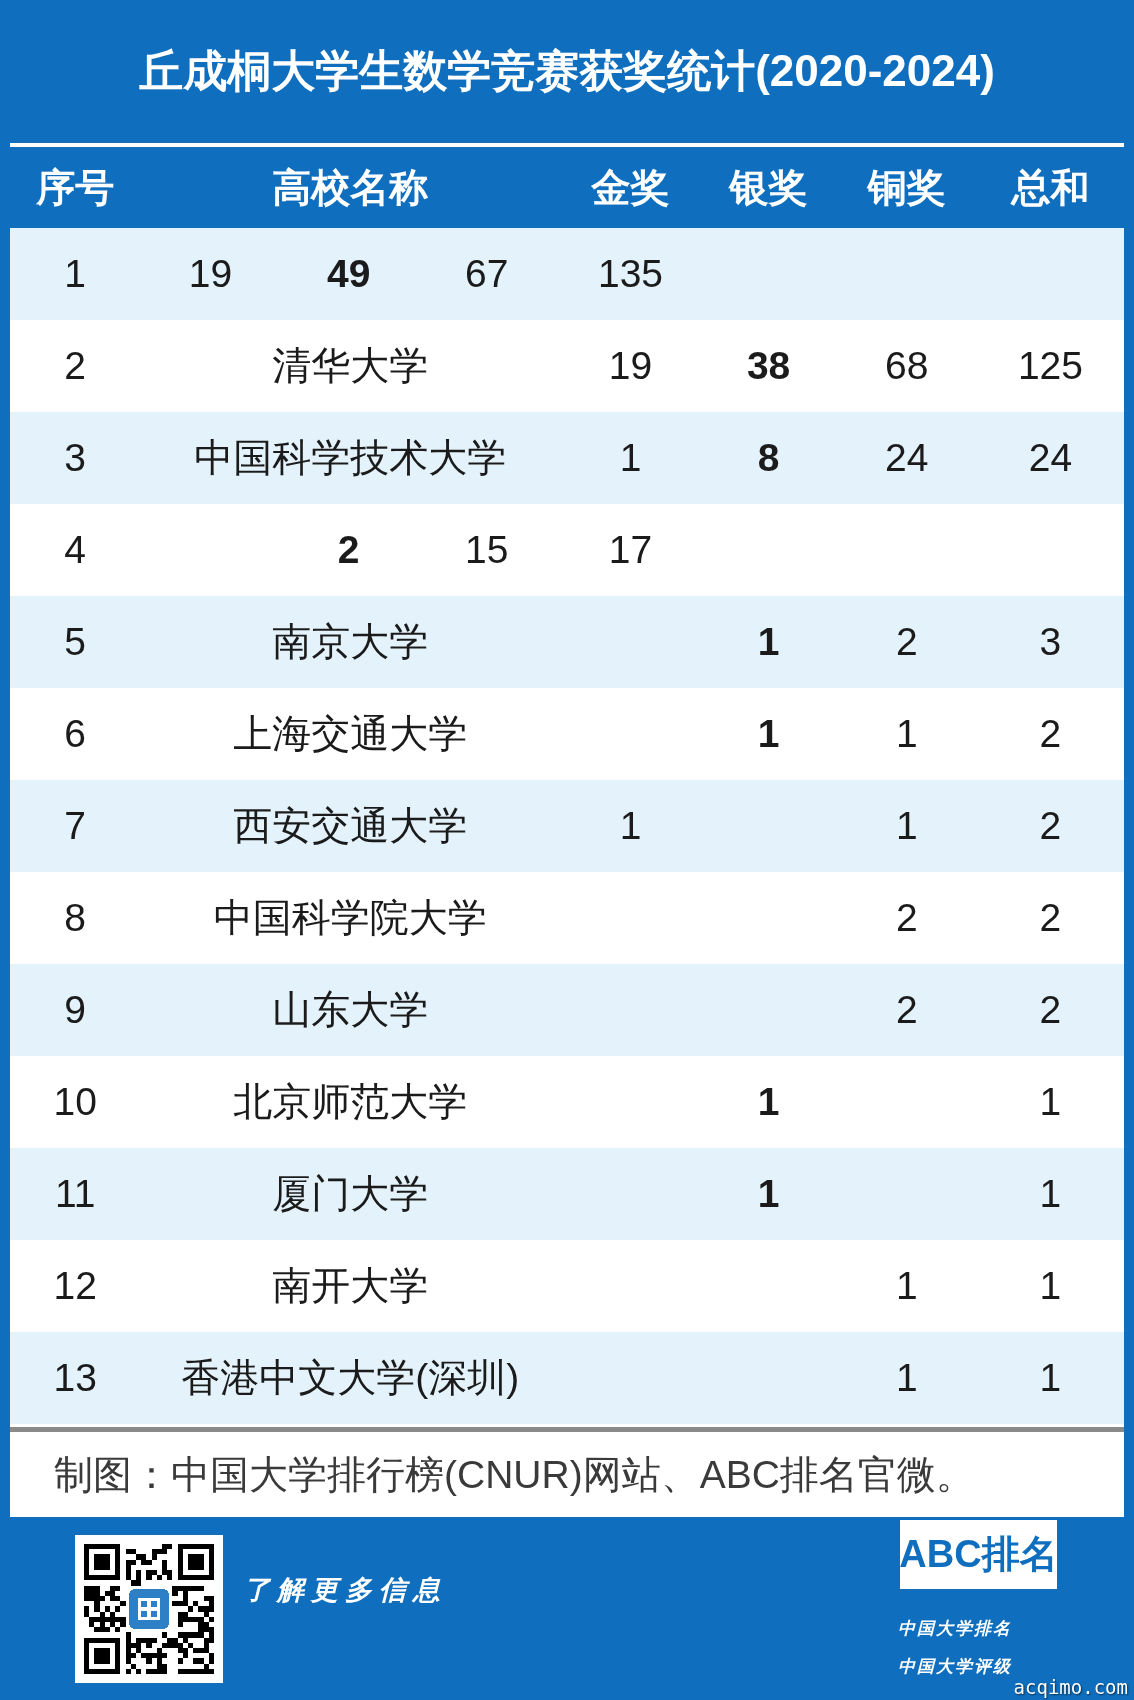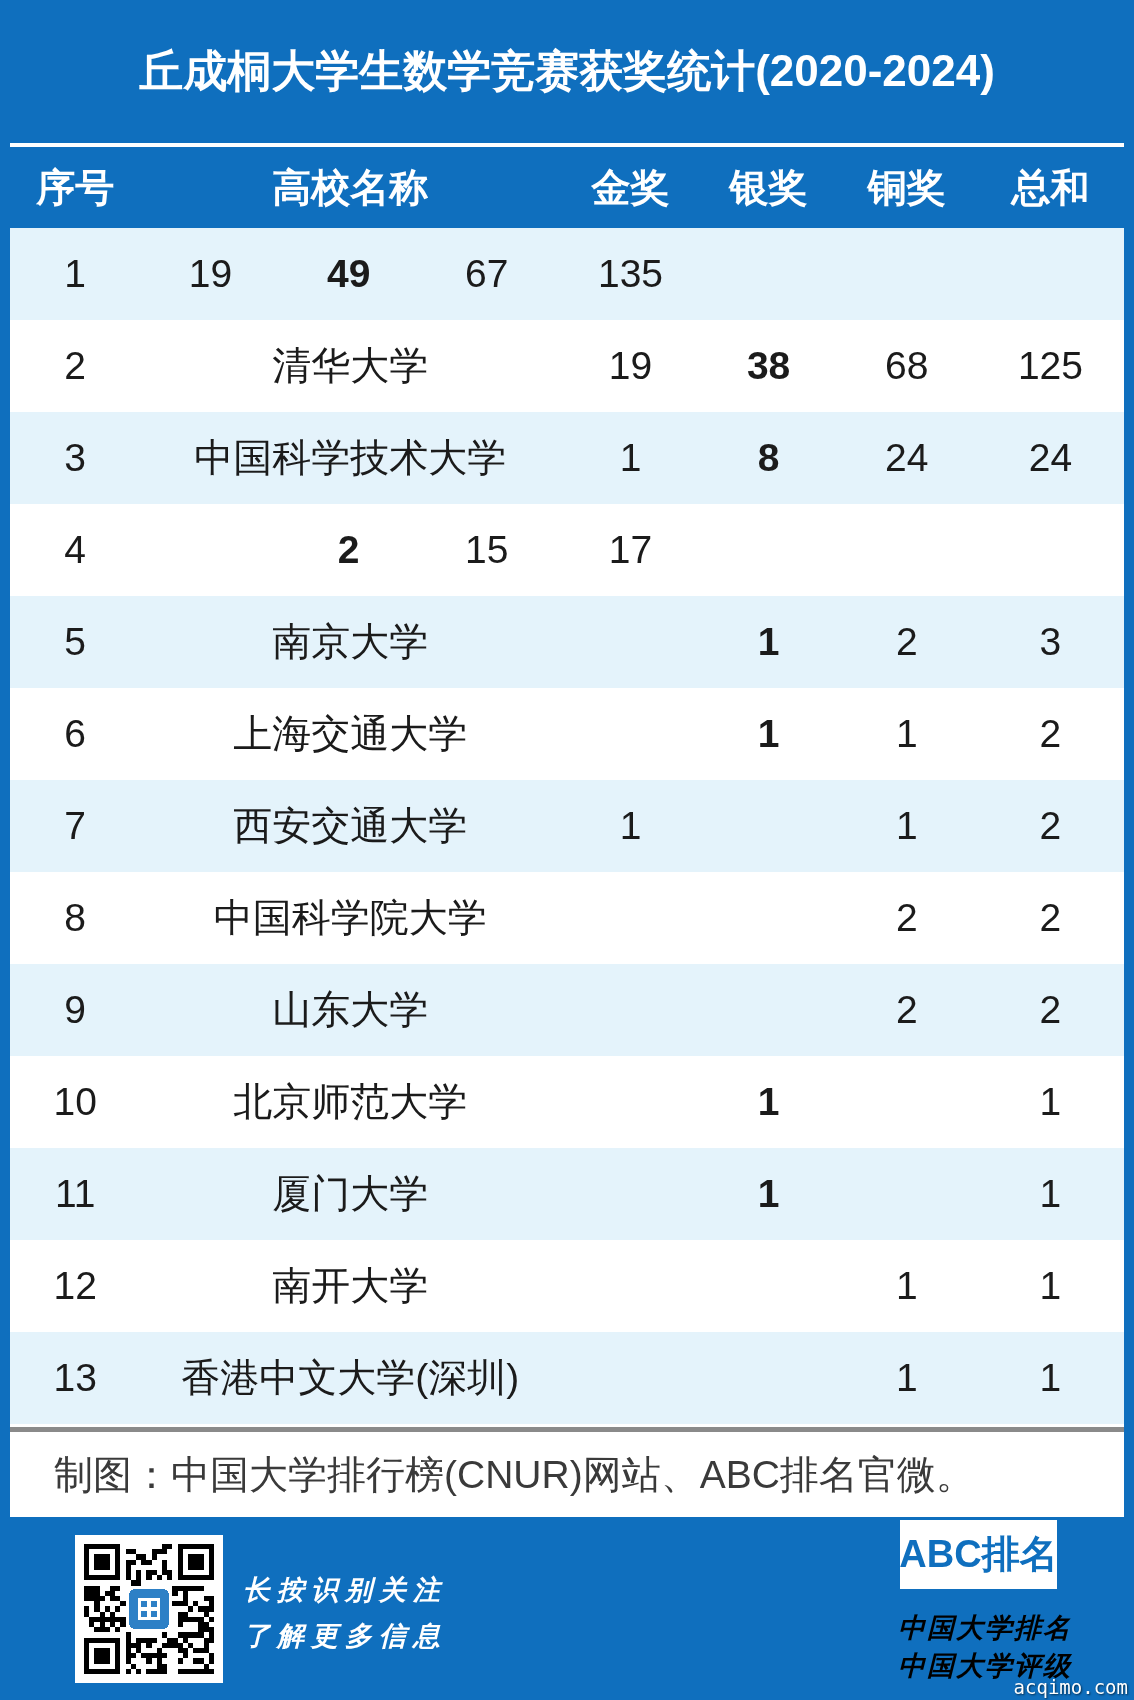--- a/index.html
+++ b/index.html
@@ -35,23 +35,23 @@
     position:absolute; left:243px; top:50px; color:#ffffff;
     font-family:"DejaVu Serif", serif; font-style:italic; font-weight:bold;
     font-size:27px; letter-spacing:7px; line-height:46px; white-space:nowrap;
   }
   .abc-box {
     position:absolute; left:900px; top:3px; width:157px; height:69px;
     background:#ffffff; display:flex; align-items:center; justify-content:center;
   }
   .abc-box span { color:#0f6fbe; font-weight:bold; font-size:38px; white-space:nowrap; }
   .brand-lines {
-    position:absolute; left:898px; top:92px; color:#000000;
+    position:absolute; left:898px; top:92px; color:#ffffff;
     font-family:"DejaVu Serif", serif; font-style:italic; font-weight:bold;
-    font-size:27px; letter-spacing:2px; line-height:38px; white-space:nowrap;
+    font-size:17px; letter-spacing:2px; line-height:38px; white-space:nowrap;
   }
   .watermark {
     position:absolute; right:6px; bottom:2px; color:#ffffff;
     font-family:"DejaVu Sans Mono", monospace; font-size:19px;
     text-shadow:1px 1px 2px rgba(0,0,0,0.6); white-space:nowrap;
   }
 </style>
 </head>
 <body>
 
@@ -370,21 +370,20 @@
           <rect x="1" y="19" width="5" height="5" fill="#fff"></rect>
           <rect x="2" y="20" width="3" height="3" fill="#000"></rect>
           <rect x="8.6" y="8.6" width="7.8" height="7.8" fill="#2d80c6" rx="1.4"></rect>
           <rect x="10.3" y="10.3" width="4.4" height="4.4" fill="#ffffff"></rect>
           <rect x="10.9" y="10.9" width="3.2" height="3.2" fill="#2d80c6"></rect>
           <rect x="12.2" y="10.9" width="0.6" height="3.2" fill="#ffffff"></rect>
           <rect x="10.9" y="12.2" width="3.2" height="0.6" fill="#ffffff"></rect>
         </svg>
     </div>
     <div class="follow-text">
-      <div>长按识别关注</div>
       <div>了解更多信息</div>
     </div>
     <div class="abc-box">
       <span>ABC排名</span>
     </div>
     <div class="brand-lines">
       <div>中国大学排名</div>
       <div>中国大学评级</div>
     </div>
     <div class="watermark">acqimo.com</div>

